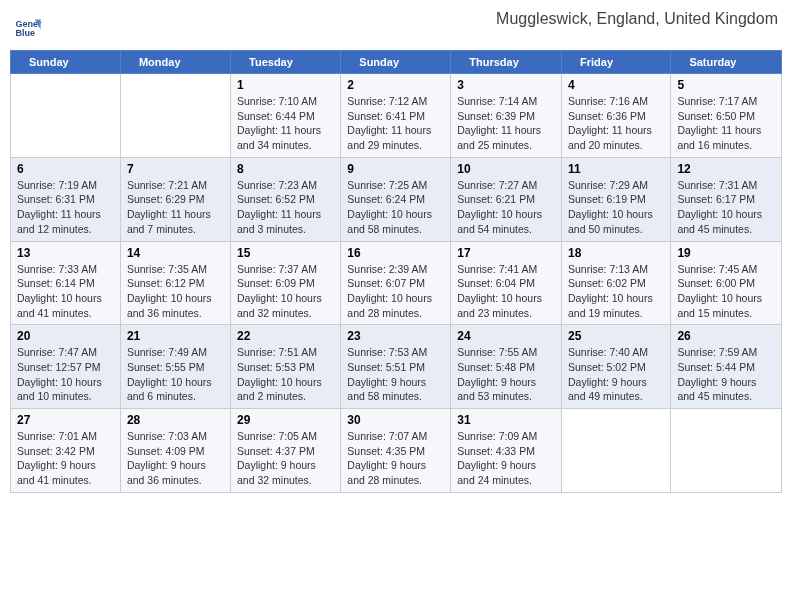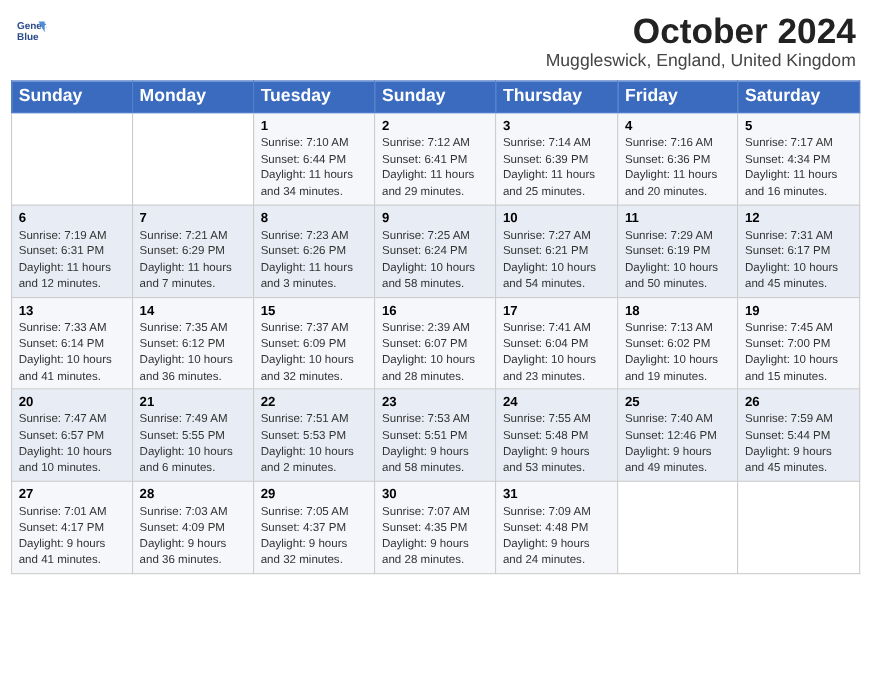--- a/index.html
+++ b/index.html
@@ -41,23 +41,23 @@
       color: #444;
     }
     table {
       width: 100%;
       border-collapse: collapse;
       font-size: 11px;
     }
     thead tr th {
       background: #3a6bbf;
       color: #fff;
-      padding: 5px 6px;
+      padding: 5px 18px;
       text-align: left;
-      font-size: 16px;
+      font-size: 11px;
       font-weight: bold;
       border: 1px solid #5580cc;
     }
     tbody tr td {
       border: 1px solid #ccc;
       padding: 4px 6px;
       vertical-align: top;
       width: 113px;
       min-height: 70px;
     }
@@ -91,21 +91,20 @@
 
 <div class="header">
   <div class="logo">
     <svg class="logo-icon" viewBox="0 0 40 40">
       <text x="2" y="18" font-size="13" font-weight="bold" fill="#2a4a8a">General</text>
       <text x="2" y="32" font-size="13" font-weight="bold" fill="#2a4a8a">Blue</text>
       <polygon points="30,8 38,8 38,22" fill="#4a90d9"></polygon>
     </svg>
   </div>
   <div class="title-block">
-    <h1>October 2024</h1>
     <h2>Muggleswick, England, United Kingdom</h2>
   </div>
 </div>
 
 <table>
   <thead>
     <tr>
       <th>Sunday</th>
       <th>Monday</th>
       <th>Tuesday</th>
@@ -139,41 +138,41 @@
         </td>
         <td>
           <span class="day-num">4</span>
           <span class="day-info">Sunrise: 7:16 AM</span><br>
           <span class="day-info">Sunset: 6:36 PM</span><br>
           <span class="day-info">Daylight: 11 hours and 20 minutes.</span>
         </td>
         <td>
           <span class="day-num">5</span>
           <span class="day-info">Sunrise: 7:17 AM</span><br>
-          <span class="day-info">Sunset: 4:34 PM</span><br>
+          <span class="day-info">Sunset: 6:50 PM</span><br>
           <span class="day-info">Daylight: 11 hours and 16 minutes.</span>
         </td>
       </tr>
       <tr>
         <td>
           <span class="day-num">6</span>
           <span class="day-info">Sunrise: 7:19 AM</span><br>
           <span class="day-info">Sunset: 6:31 PM</span><br>
           <span class="day-info">Daylight: 11 hours and 12 minutes.</span>
         </td>
         <td>
           <span class="day-num">7</span>
           <span class="day-info">Sunrise: 7:21 AM</span><br>
           <span class="day-info">Sunset: 6:29 PM</span><br>
           <span class="day-info">Daylight: 11 hours and 7 minutes.</span>
         </td>
         <td>
           <span class="day-num">8</span>
           <span class="day-info">Sunrise: 7:23 AM</span><br>
-          <span class="day-info">Sunset: 6:26 PM</span><br>
+          <span class="day-info">Sunset: 6:52 PM</span><br>
           <span class="day-info">Daylight: 11 hours and 3 minutes.</span>
         </td>
         <td>
           <span class="day-num">9</span>
           <span class="day-info">Sunrise: 7:25 AM</span><br>
           <span class="day-info">Sunset: 6:24 PM</span><br>
           <span class="day-info">Daylight: 10 hours and 58 minutes.</span>
         </td>
         <td>
           <span class="day-num">10</span>
@@ -227,29 +226,29 @@
         </td>
         <td>
           <span class="day-num">18</span>
           <span class="day-info">Sunrise: 7:13 AM</span><br>
           <span class="day-info">Sunset: 6:02 PM</span><br>
           <span class="day-info">Daylight: 10 hours and 19 minutes.</span>
         </td>
         <td>
           <span class="day-num">19</span>
           <span class="day-info">Sunrise: 7:45 AM</span><br>
-          <span class="day-info">Sunset: 7:00 PM</span><br>
+          <span class="day-info">Sunset: 6:00 PM</span><br>
           <span class="day-info">Daylight: 10 hours and 15 minutes.</span>
         </td>
       </tr>
       <tr>
         <td>
           <span class="day-num">20</span>
           <span class="day-info">Sunrise: 7:47 AM</span><br>
-          <span class="day-info">Sunset: 6:57 PM</span><br>
+          <span class="day-info">Sunset: 12:57 PM</span><br>
           <span class="day-info">Daylight: 10 hours and 10 minutes.</span>
         </td>
         <td>
           <span class="day-num">21</span>
           <span class="day-info">Sunrise: 7:49 AM</span><br>
           <span class="day-info">Sunset: 5:55 PM</span><br>
           <span class="day-info">Daylight: 10 hours and 6 minutes.</span>
         </td>
         <td>
           <span class="day-num">22</span>
@@ -265,35 +264,35 @@
         </td>
         <td>
           <span class="day-num">24</span>
           <span class="day-info">Sunrise: 7:55 AM</span><br>
           <span class="day-info">Sunset: 5:48 PM</span><br>
           <span class="day-info">Daylight: 9 hours and 53 minutes.</span>
         </td>
         <td>
           <span class="day-num">25</span>
           <span class="day-info">Sunrise: 7:40 AM</span><br>
-          <span class="day-info">Sunset: 12:46 PM</span><br>
+          <span class="day-info">Sunset: 5:02 PM</span><br>
           <span class="day-info">Daylight: 9 hours and 49 minutes.</span>
         </td>
         <td>
           <span class="day-num">26</span>
           <span class="day-info">Sunrise: 7:59 AM</span><br>
           <span class="day-info">Sunset: 5:44 PM</span><br>
           <span class="day-info">Daylight: 9 hours and 45 minutes.</span>
         </td>
       </tr>
       <tr>
         <td>
           <span class="day-num">27</span>
           <span class="day-info">Sunrise: 7:01 AM</span><br>
-          <span class="day-info">Sunset: 4:17 PM</span><br>
+          <span class="day-info">Sunset: 3:42 PM</span><br>
           <span class="day-info">Daylight: 9 hours and 41 minutes.</span>
         </td>
         <td>
           <span class="day-num">28</span>
           <span class="day-info">Sunrise: 7:03 AM</span><br>
           <span class="day-info">Sunset: 4:09 PM</span><br>
           <span class="day-info">Daylight: 9 hours and 36 minutes.</span>
         </td>
         <td>
           <span class="day-num">29</span>
@@ -303,20 +302,20 @@
         </td>
         <td>
           <span class="day-num">30</span>
           <span class="day-info">Sunrise: 7:07 AM</span><br>
           <span class="day-info">Sunset: 4:35 PM</span><br>
           <span class="day-info">Daylight: 9 hours and 28 minutes.</span>
         </td>
         <td>
           <span class="day-num">31</span>
           <span class="day-info">Sunrise: 7:09 AM</span><br>
-          <span class="day-info">Sunset: 4:48 PM</span><br>
+          <span class="day-info">Sunset: 4:33 PM</span><br>
           <span class="day-info">Daylight: 9 hours and 24 minutes.</span>
         </td>
         <td class="empty-cell" style="background: rgb(255, 255, 255);"></td>
         <td class="empty-cell" style="background: rgb(255, 255, 255);"></td>
       </tr>
     </tbody>
 </table>
 
 </body></html>

